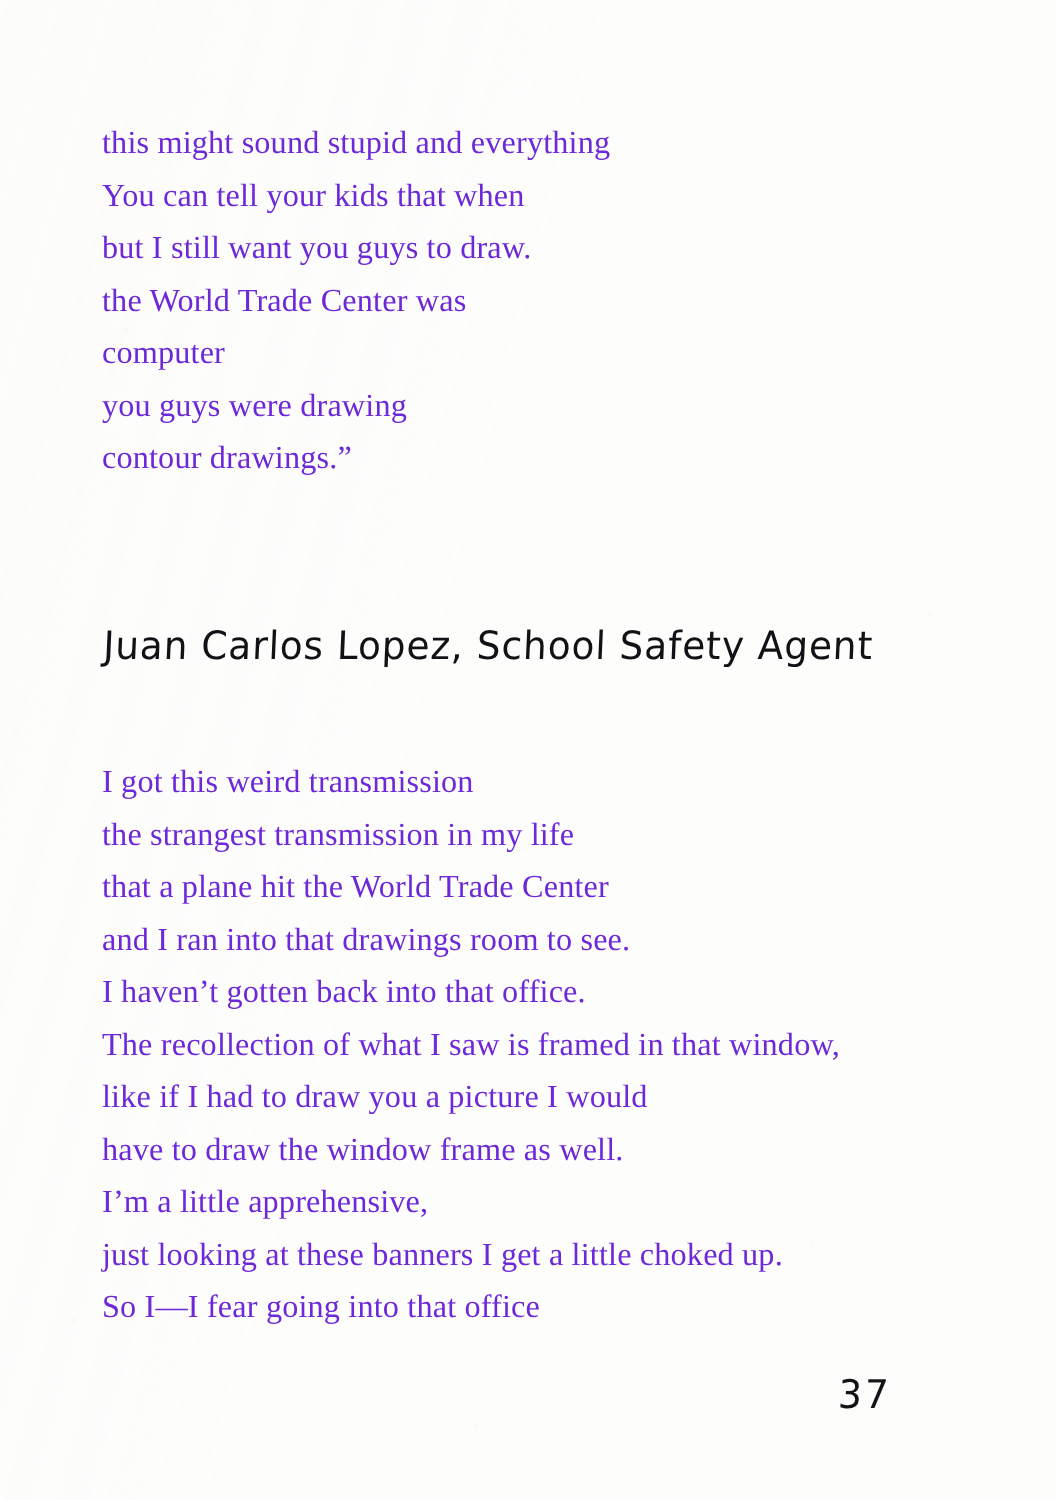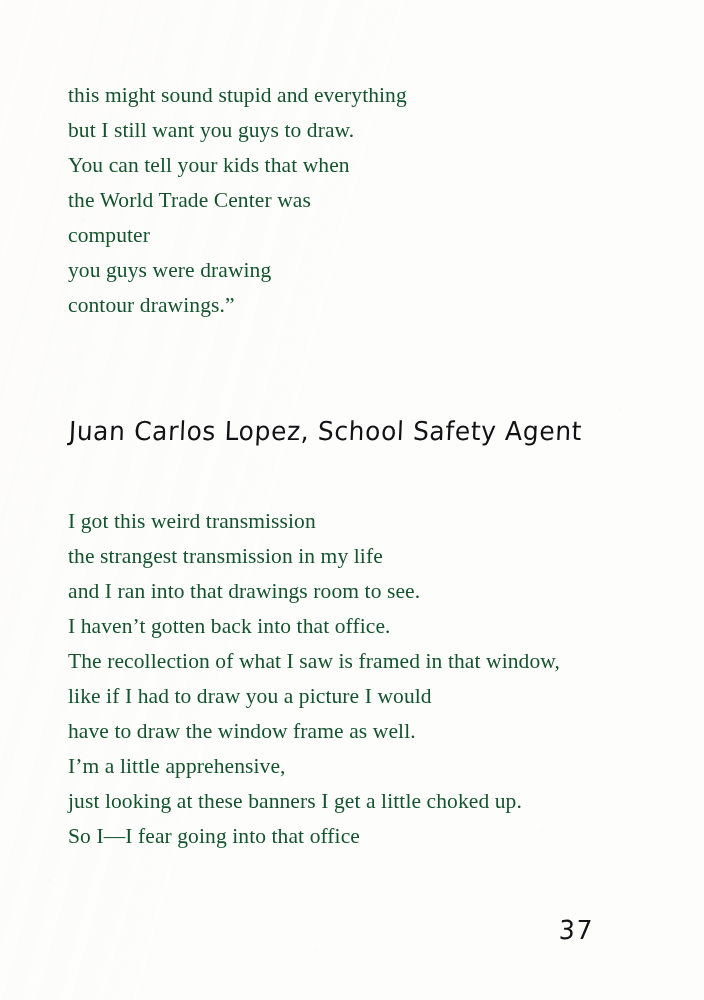--- a/index.html
+++ b/index.html
@@ -50,21 +50,21 @@
 
   .stanza {
     margin: 0;
     padding: 0;
   }
 
   .line {
     font-family: "Liberation Serif", serif;
     font-size: 21.5px;
     line-height: 35px;
-    color: #14532d;
+    color: #6d28d9;
     letter-spacing: 0.1px;
     white-space: pre;
   }
 
   
   #stanza-one {
     position: absolute;
     left: 0;
     top: 78px;
   }
@@ -109,33 +109,34 @@
 <body>
 
 <div id="page">
 
   <div id="paper-texture"></div>
 
   <div id="text-block">
 
     <div id="stanza-one" class="stanza">
       <div class="line">this might sound stupid and everything</div>
+      <div class="line">You can tell your kids that when</div>
       <div class="line">but I still want you guys to draw.</div>
-      <div class="line">You can tell your kids that when</div>
       <div class="line">the World Trade Center was</div>
       <div class="line">computer</div>
       <div class="line">you guys were drawing</div>
       <div class="line">contour drawings.”</div>
     </div>
 
     <div id="section-heading">Juan Carlos Lopez, School Safety Agent</div>
 
     <div id="stanza-two" class="stanza">
       <div class="line">I got this weird transmission</div>
       <div class="line">the strangest transmission in my life</div>
+      <div class="line">that a plane hit the World Trade Center</div>
       <div class="line">and I ran into that drawings room to see.</div>
       <div class="line">I haven’t gotten back into that office.</div>
       <div class="line">The recollection of what I saw is framed in that window,</div>
       <div class="line">like if I had to draw you a picture I would</div>
       <div class="line">have to draw the window frame as well.</div>
       <div class="line">I’m a little apprehensive,</div>
       <div class="line">just looking at these banners I get a little choked up.</div>
       <div class="line">So I—I fear going into that office</div>
     </div>
 

